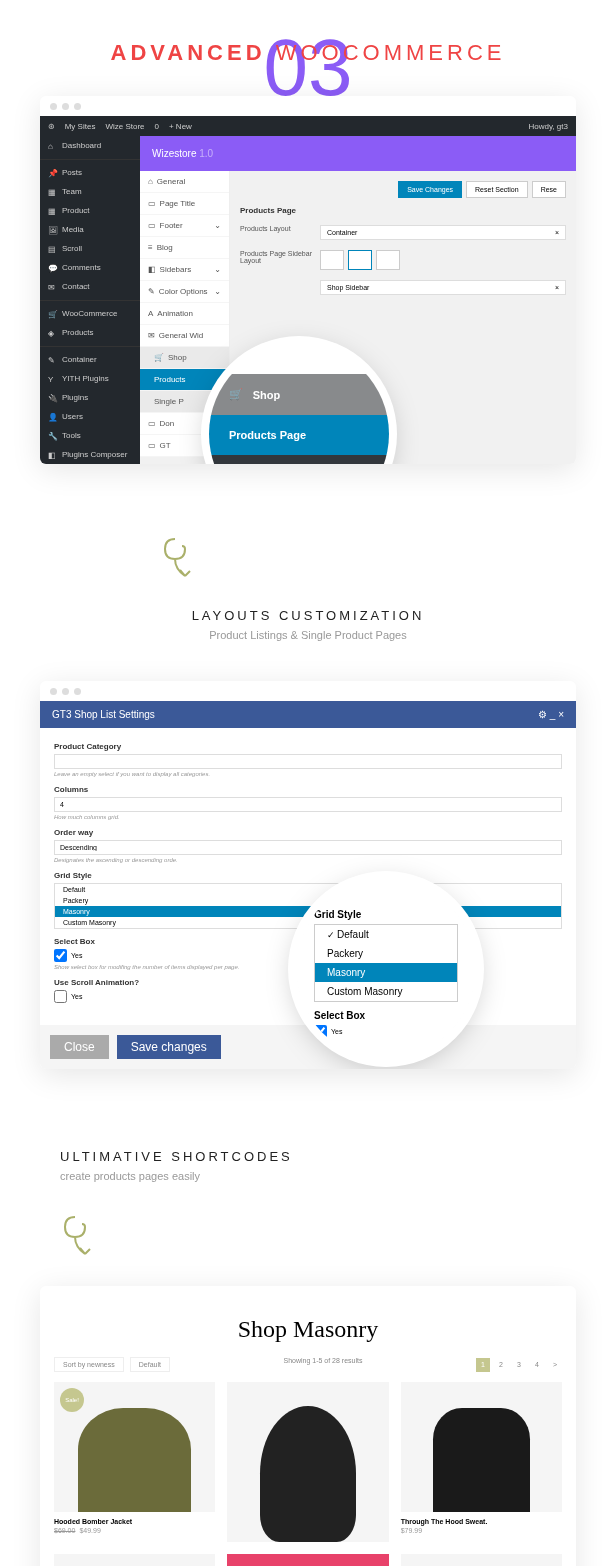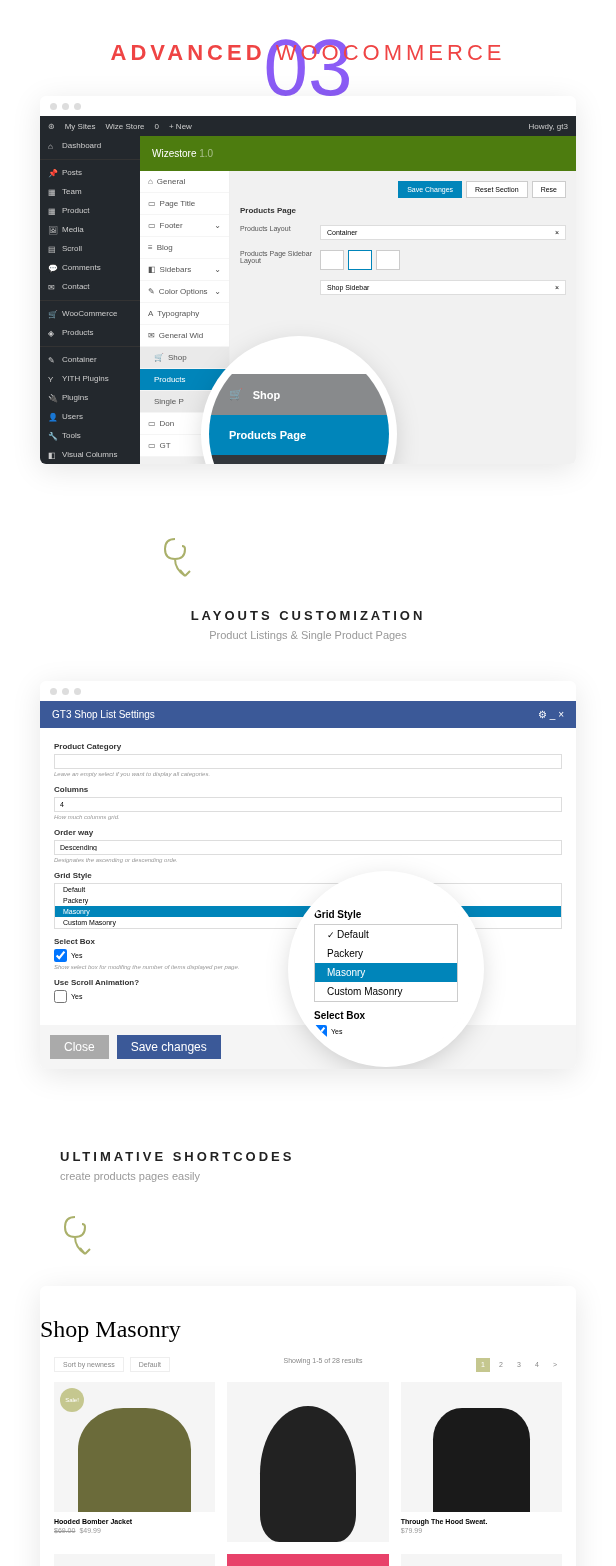--- a/index.html
+++ b/index.html
@@ -12,21 +12,21 @@
 .win{margin:0 40px 30px;background:#fff;border-radius:6px;box-shadow:0 6px 30px rgba(0,0,0,.1);overflow:hidden;position:relative}
 .win-bar{height:20px;display:flex;align-items:center;padding:0 10px;gap:5px}
 .win-bar span{width:7px;height:7px;border-radius:50%;background:#ddd}
 .wp-top{background:#23282d;height:20px;display:flex;align-items:center;padding:0 8px;justify-content:space-between;color:#ccc;font-size:8px}
 .wp-top-left{display:flex;gap:10px;align-items:center}
 .wp-body{display:flex}
 .wp-side{width:100px;background:#23282d;color:#ccc;font-size:8px}
 .wp-side-item{padding:5px 8px;display:flex;align-items:center;gap:6px}
 .wp-side-item.sep{border-top:1px solid #333;margin-top:4px;padding-top:8px}
 .wp-main{flex:1;background:#f1f1f1}
-.wp-header{background:#4d7c0f;color:#fff;padding:12px;font-size:10px}
+.wp-header{background:#8b5cf6;color:#fff;padding:12px;font-size:10px}
 .wp-content{display:flex}
 .wp-col1{width:90px;background:#fff;border-right:1px solid #eee}
 .wp-col1-item{padding:6px 8px;font-size:8px;color:#555;display:flex;align-items:center;gap:4px;border-bottom:1px solid #f5f5f5}
 .wp-col1-item.sub{background:#eaeaea;padding-left:14px}
 .wp-col1-item.active{background:#0085ba;color:#fff}
 .wp-col2{flex:1;padding:10px;font-size:8px}
 .wp-btns{display:flex;gap:4px;justify-content:flex-end;margin-bottom:8px}
 .wp-btn{padding:4px 8px;font-size:7px;background:#fff;border:1px solid #ccc}
 .wp-btn.primary{background:#0085ba;color:#fff;border-color:#0085ba}
 .wp-sec-title{font-weight:600;margin-bottom:10px;color:#333}
@@ -38,21 +38,21 @@
 .layout-opt.sel{border-color:#0085ba}
 .zoom{position:absolute;width:180px;height:180px;border-radius:50%;background:#fff;box-shadow:0 0 0 8px #fff,0 6px 30px rgba(0,0,0,.25);overflow:hidden}
 .zoom1{bottom:-60px;left:50%;transform:translateX(-55%)}
 .z1-item{padding:14px 20px;font-size:11px;font-weight:600;display:flex;align-items:center;gap:10px}
 .z1-shop{background:#888a8c;color:#fff;margin-top:30px}
 .z1-prod{background:#0085ba;color:#fff}
 .z1-single{background:#32373c;color:#fff}
 .arrow{margin:70px 0 20px 160px}
 .arrow svg{width:40px;height:50px}
 .sec-text{text-align:center;margin-bottom:40px}
-.sec-title{font-size:13px;letter-spacing:3px;font-weight:700;color:#222}
+.sec-title{font-size:13px;letter-spacing:3px;font-weight:400;color:#222}
 .sec-sub{font-size:11px;color:#999;margin-top:6px}
 .gt3-header{background:#3b5998;color:#fff;padding:8px 12px;font-size:10px;display:flex;justify-content:space-between}
 .gt3-body{padding:14px;display:flex;gap:20px;font-size:8px}
 .gt3-col{flex:1}
 .gt3-field{margin-bottom:8px}
 .gt3-label{font-weight:600;color:#333;margin-bottom:3px}
 .gt3-input{width:100%;padding:3px 5px;border:1px solid #ddd;background:#fff;font-size:7px}
 .gt3-hint{font-size:6px;color:#999;font-style:italic;margin-top:2px}
 .gt3-dd{border:1px solid #ddd;background:#fff}
 .gt3-dd-item{padding:2px 8px;font-size:7px}
@@ -64,21 +64,21 @@
 .gt3-save{background:#3b5998}
 .zoom2{bottom:10px;right:100px}
 .z2-body{padding:30px 18px 14px;font-size:10px}
 .z2-label{font-weight:600;margin-bottom:4px}
 .z2-dd{border:1px solid #ccc;background:#fff}
 .z2-dd-item{padding:4px 12px;font-size:10px}
 .z2-dd-item.def::before{content:"✓ ";font-size:9px}
 .z2-dd-item.sel{background:#0085ba;color:#fff}
 .sec3{padding:20px 60px 30px;display:flex;align-items:center;gap:20px}
 .sec3-text{text-align:left}
-.shop-hero{text-align:left;padding:30px 0 14px;font-family:Georgia,serif;font-size:24px}
+.shop-hero{text-align:center;padding:30px 0 14px;font-family:Georgia,serif;font-size:24px}
 .shop-bar{display:flex;padding:0 14px 10px;justify-content:space-between;font-size:7px;color:#888}
 .shop-bar-left{display:flex;gap:6px}
 .shop-sel{padding:3px 8px;border:1px solid #eee}
 .shop-pag{display:flex;gap:4px;align-items:center}
 .shop-pag span{width:14px;height:14px;display:flex;align-items:center;justify-content:center}
 .shop-pag span.cur{background:#c5c78f;color:#fff}
 .shop-grid{display:grid;grid-template-columns:repeat(3,1fr);gap:12px;padding:0 14px 20px}
 .prod{font-size:7px}
 .prod-img{width:100%;background:#f5f5f5;position:relative}
 .prod-h1{height:130px}
@@ -176,21 +176,21 @@
       <div class="wp-side-item">
             <span class="ico">👤</span>
             <span>Users</span>
           </div>
       <div class="wp-side-item">
             <span class="ico">🔧</span>
             <span>Tools</span>
           </div>
       <div class="wp-side-item">
             <span class="ico">◧</span>
-            <span>Visual Columns</span>
+            <span>Plugins Composer</span>
           </div>
     </div>
     <div class="wp-main">
       <div class="wp-header"><span>Wizestore</span> <span style="opacity:.5">1.0</span></div>
       <div class="wp-content">
         <div class="wp-col1">
           <div class="wp-col1-item">
                 <span>⌂</span>
                 <span>General</span>
               </div>
@@ -212,21 +212,21 @@
                 <span>Sidebars</span>
                 <span style="margin-left:auto">⌄</span>
               </div>
           <div class="wp-col1-item">
                 <span>✎</span>
                 <span>Color Options</span>
                 <span style="margin-left:auto">⌄</span>
               </div>
           <div class="wp-col1-item">
                 <span>A</span>
-                <span>Typography</span>
+                <span>Animation</span>
               </div>
           <div class="wp-col1-item">
                 <span>✉</span>
                 <span>General Wid</span>
               </div>
           <div class="wp-col1-item sub">
                 <span>🛒</span>
                 <span>Shop</span>
               </div>
           <div class="wp-col1-item sub active">

